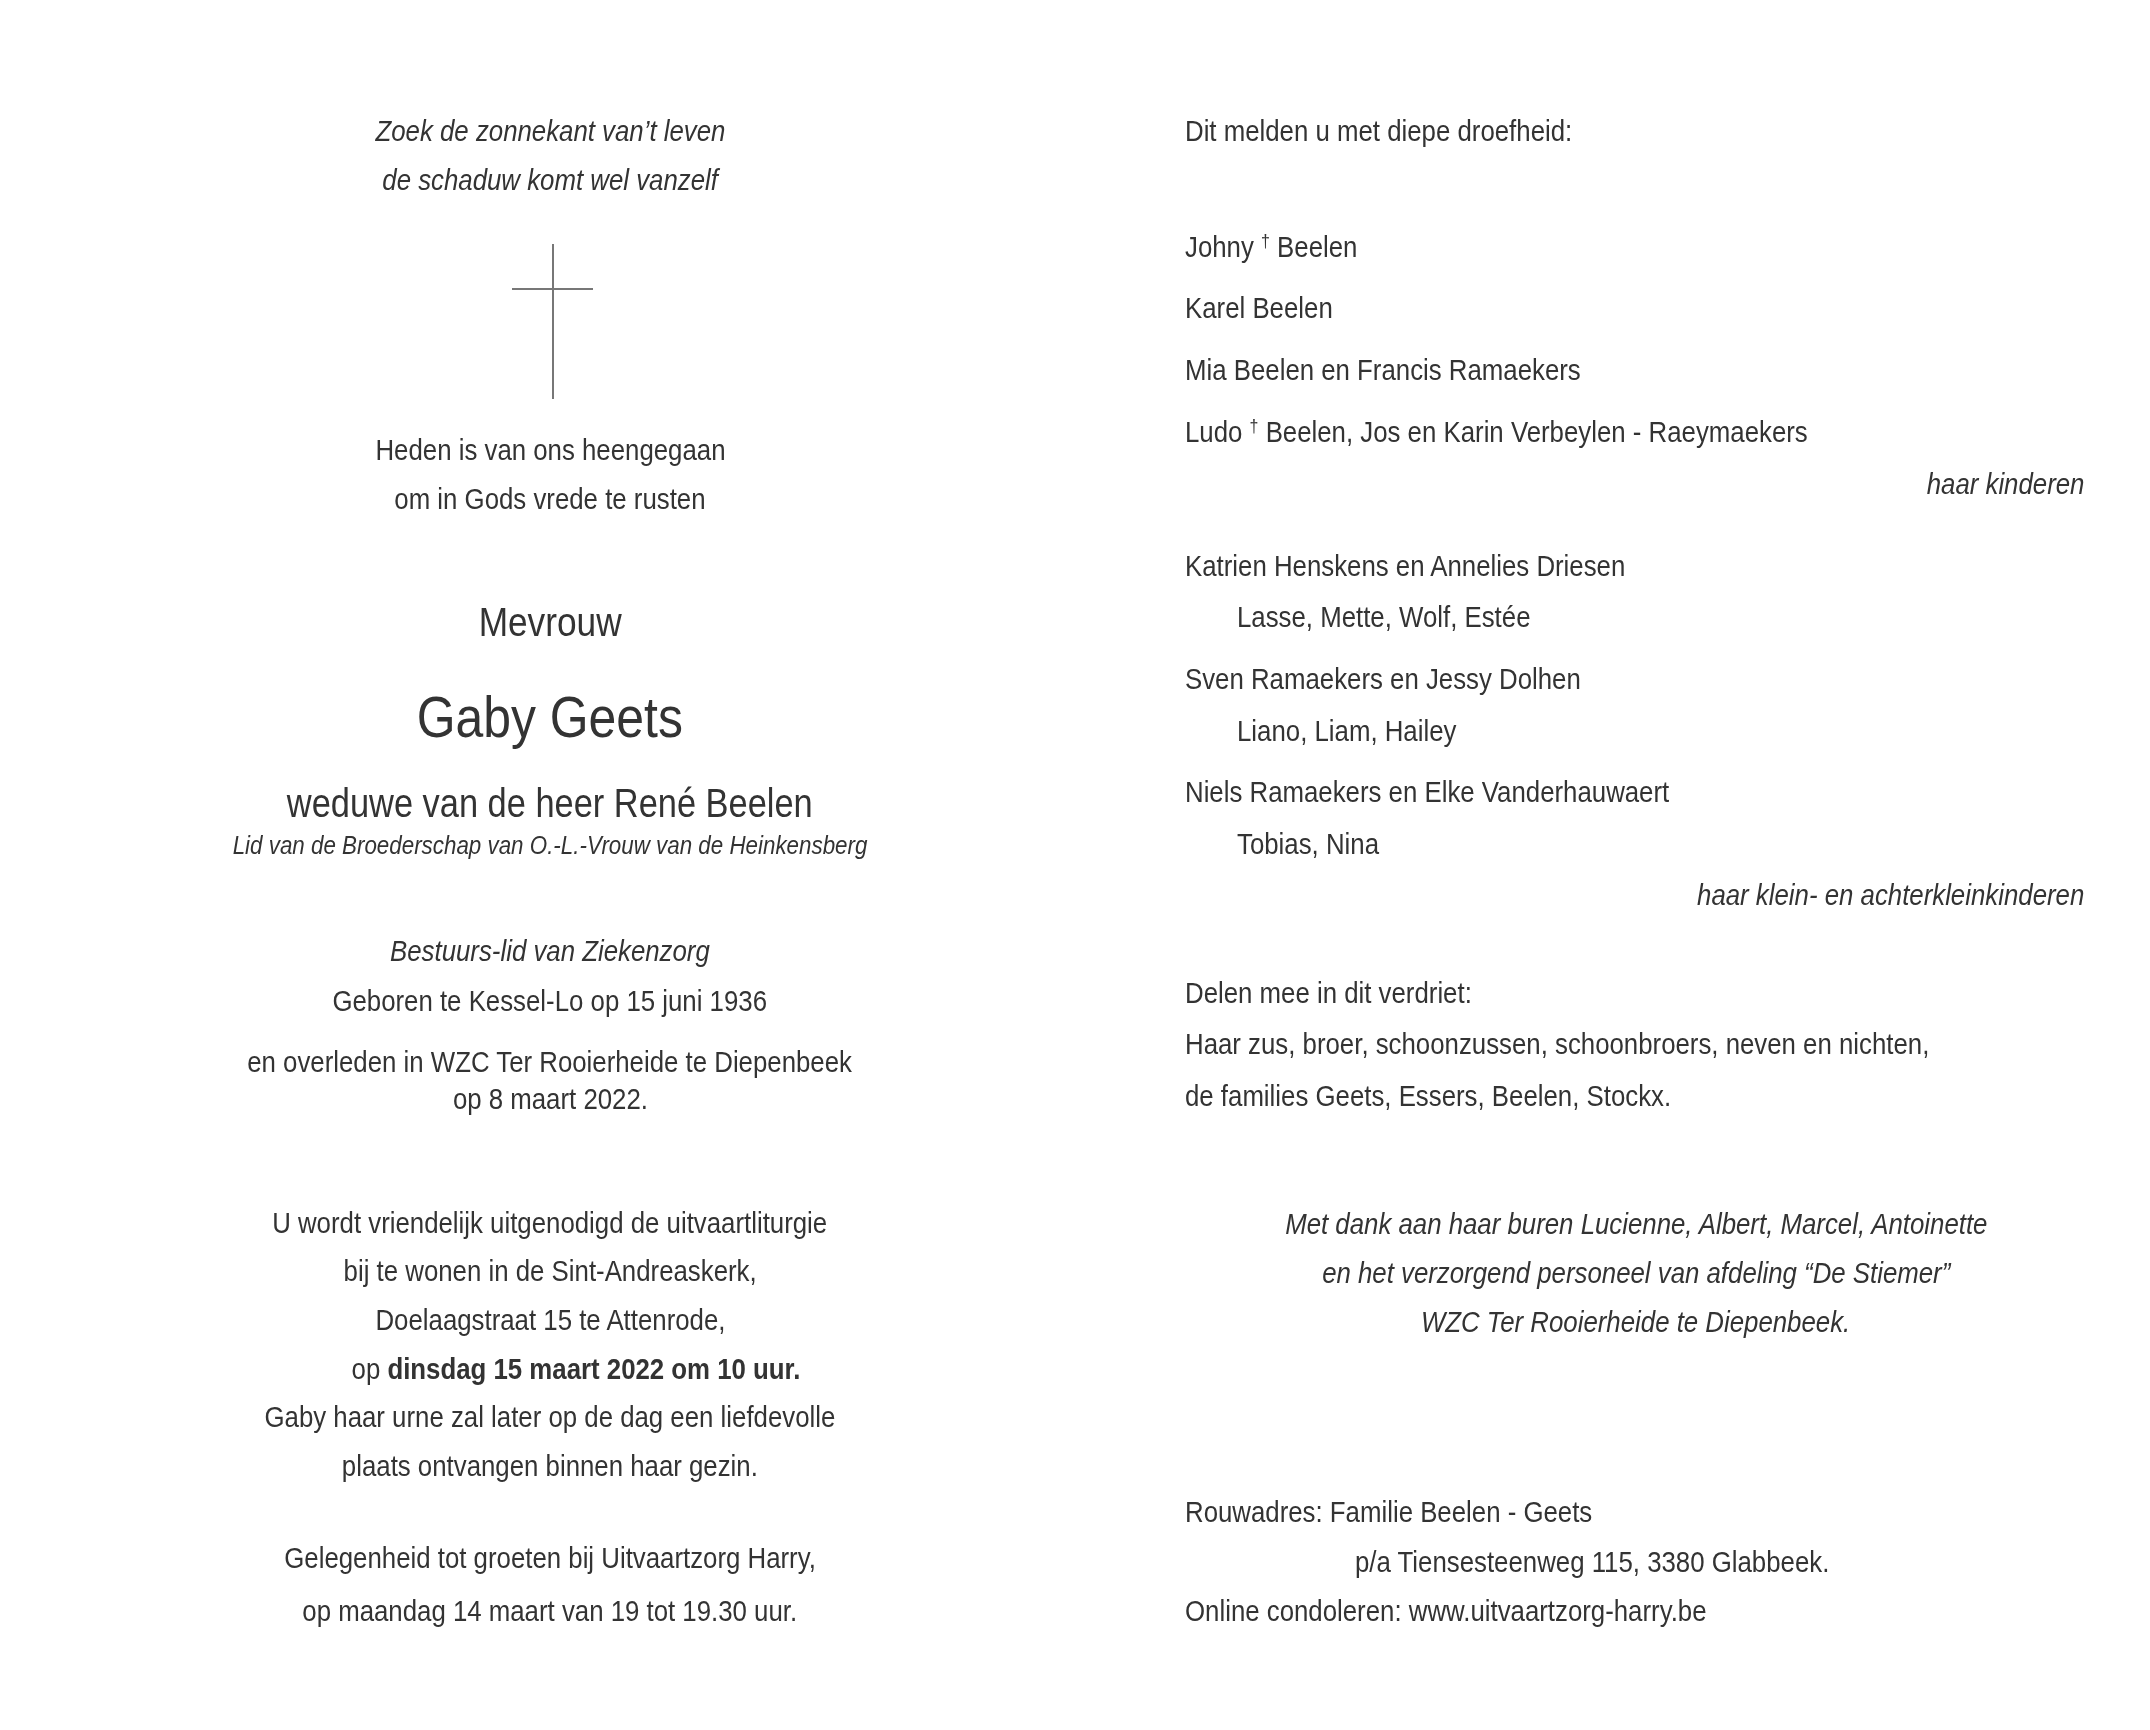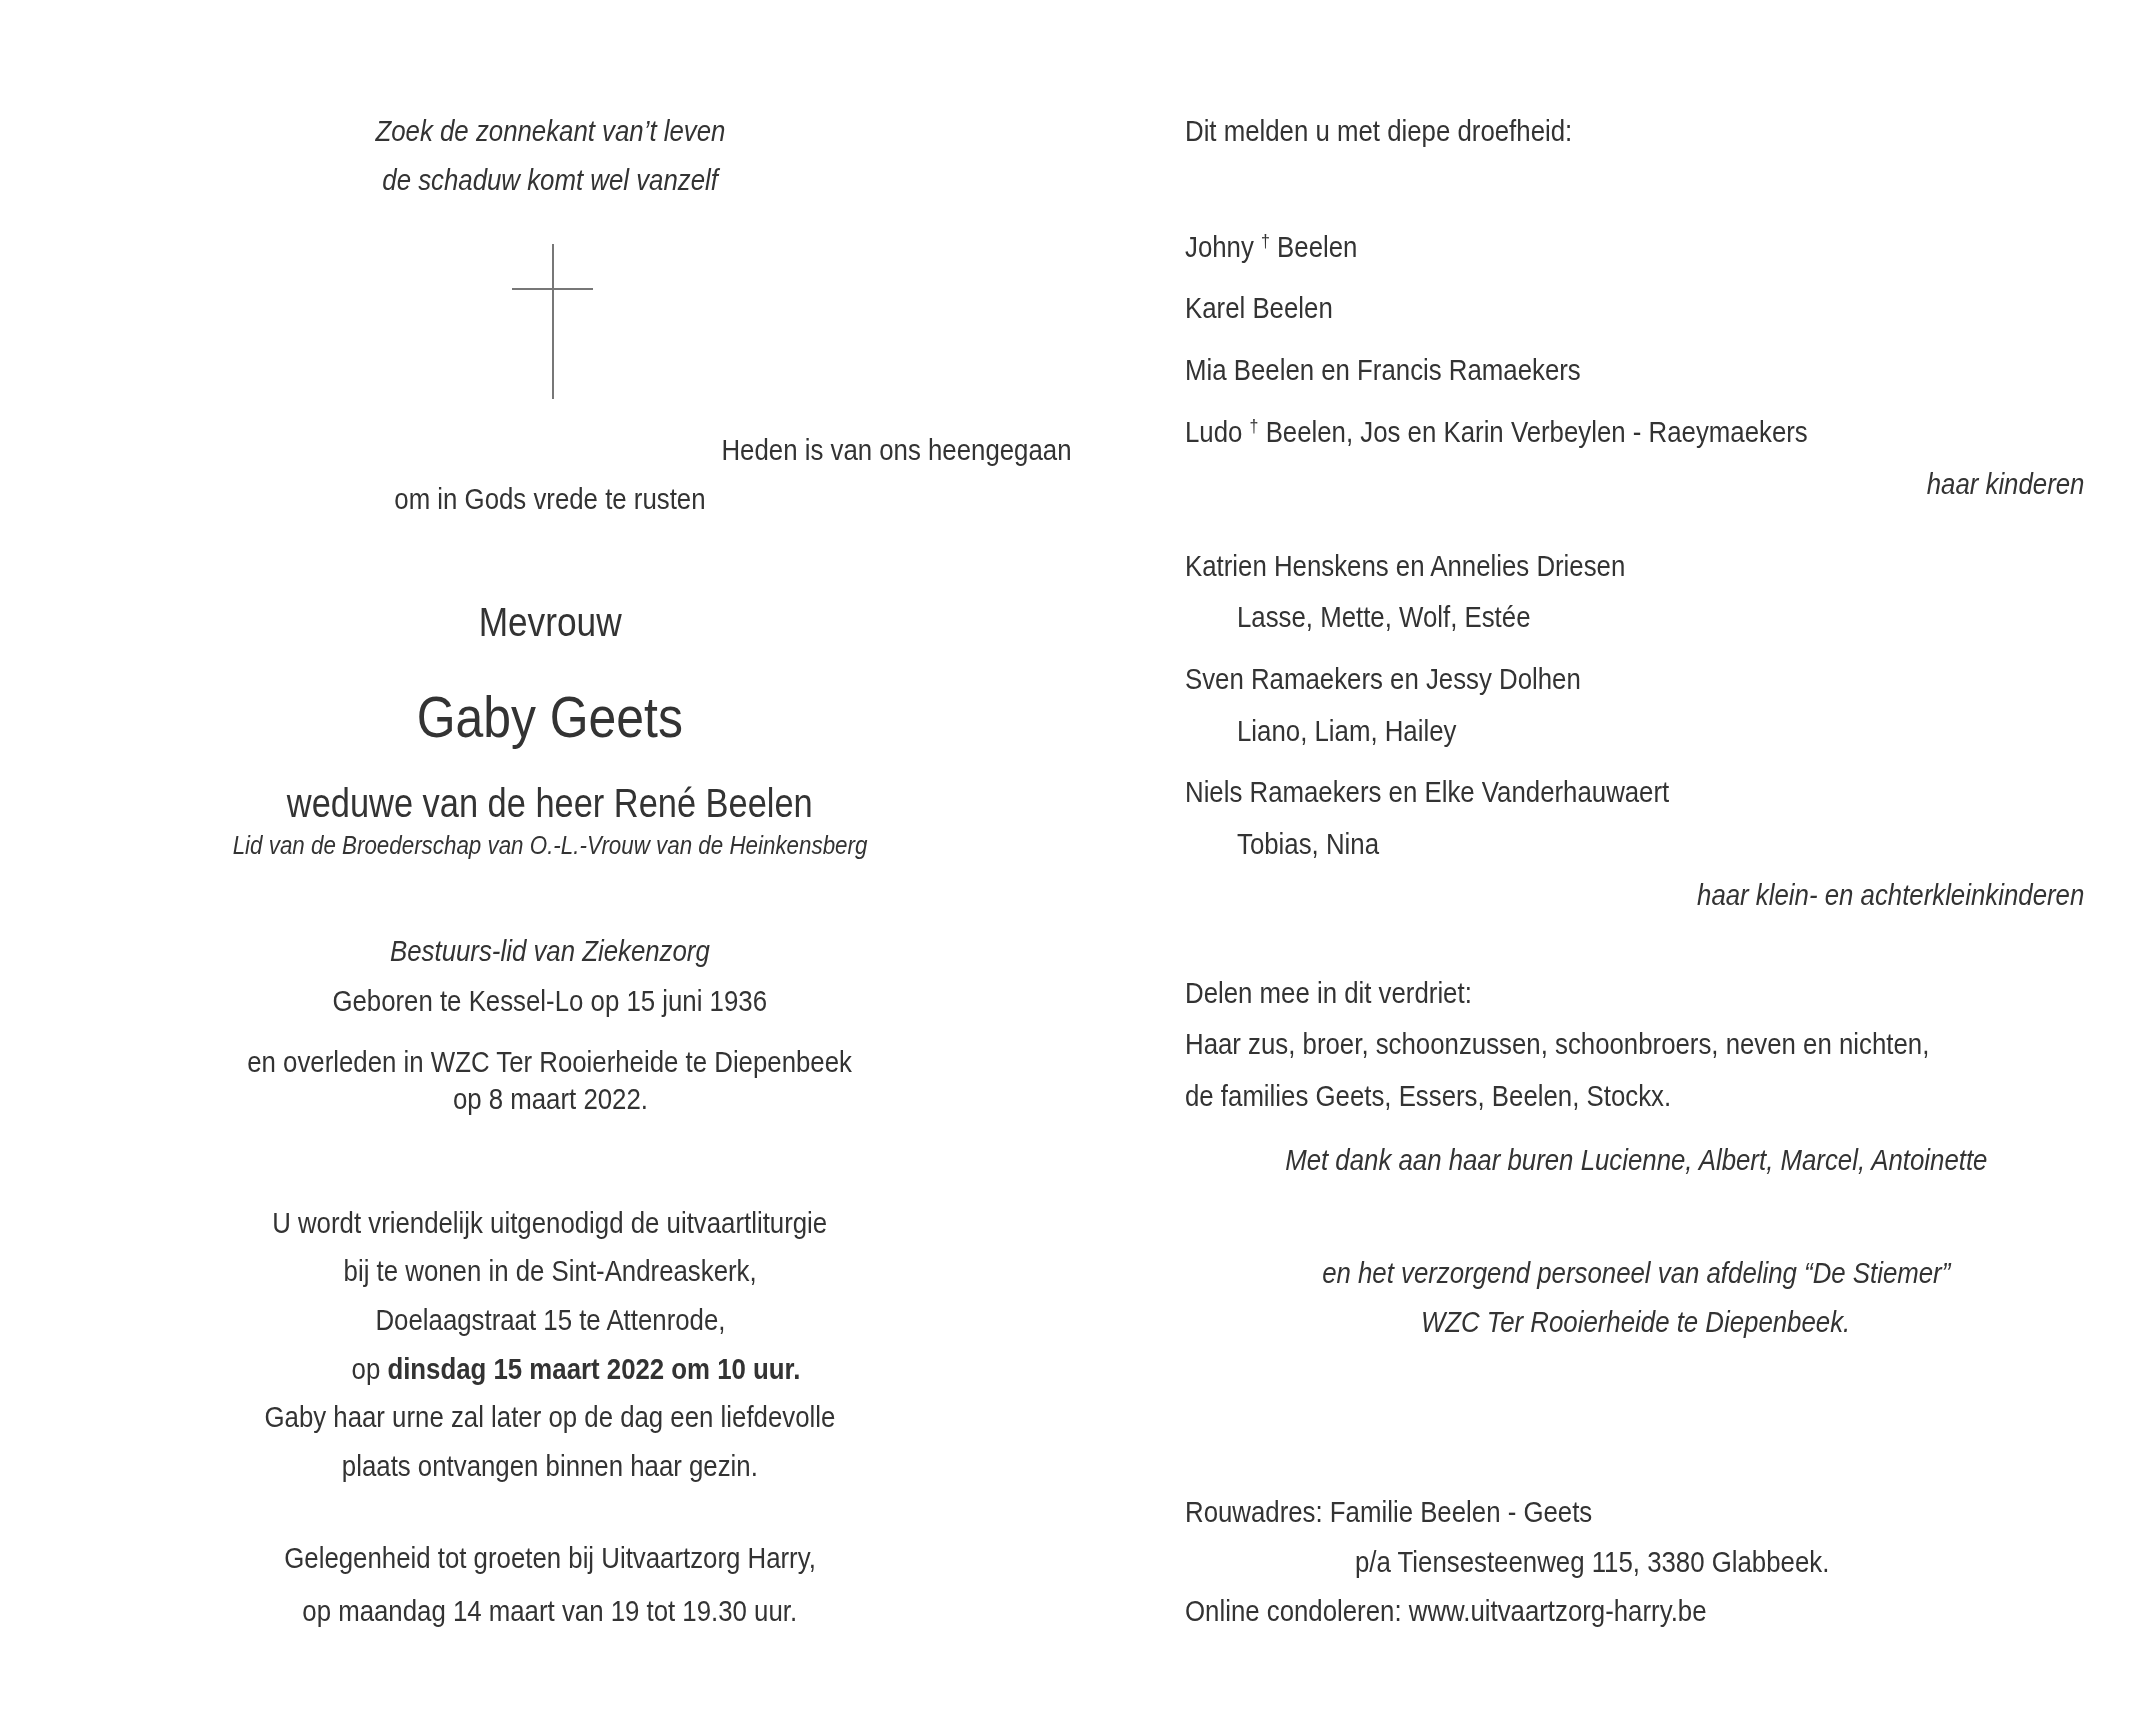--- a/index.html
+++ b/index.html
@@ -22,21 +22,21 @@
 <body>
 
 <div class="ln c b it" style="top:116px;"><span>Zoek de zonnekant van’t leven</span></div>
 <div class="ln c b it" style="top:165px;"><span>de schaduw komt wel vanzelf</span></div>
 
 <div>
   <div class="cross-v"></div>
   <div class="cross-h"></div>
 </div>
 
-<div class="ln c b" style="top:435px;text-align:right;"><span>Heden is van ons heengegaan</span></div>
+<div class="ln c b" style="top:435px;"><span>Heden is van ons heengegaan</span></div>
 <div class="ln c b" style="top:484px;"><span>om in Gods vrede te rusten</span></div>
 
 <div class="ln c" style="top:602px;font-size:41px;"><span>Mevrouw</span></div>
 <div class="ln c" style="top:688px;font-size:58px;"><span>Gaby Geets</span></div>
 <div class="ln c" style="top:783px;font-size:40px;"><span>weduwe van de heer René Beelen</span></div>
 
 <div class="ln c it" style="top:832px;font-size:26px;"><span>Lid van de Broederschap van O.-L.-Vrouw van de Heinkensberg</span></div>
 <div class="ln c it" style="top:894px;font-size:30px;margin-top:42px;"><span>Bestuurs-lid van Ziekenzorg</span></div>
 
 <div class="ln c b" style="top:986px;"><span>Geboren te Kessel-Lo op 15 juni 1936</span></div>
@@ -66,20 +66,20 @@
 <div class="ln l b" style="top:664px;">Sven Ramaekers en Jessy Dolhen</div>
 <div class="ln l b" style="top:716px;left:1237px;">Liano, Liam, Hailey</div>
 <div class="ln l b" style="top:777px;">Niels Ramaekers en Elke Vanderhauwaert</div>
 <div class="ln l b" style="top:829px;left:1237px;">Tobias, Nina</div>
 <div class="ln r b it" style="top:880px;">haar klein- en achterkleinkinderen</div>
 
 <div class="ln l b" style="top:978px;">Delen mee in dit verdriet:</div>
 <div class="ln l b" style="top:1029px;">Haar zus, broer, schoonzussen, schoonbroers, neven en nichten,</div>
 <div class="ln l b" style="top:1081px;">de families Geets, Essers, Beelen, Stockx.</div>
 
-<div class="ln rc b it" style="top:1145px;"><span>Met dank aan haar buren Lucienne, Albert, Marcel, Antoinette</span></div>
+<div class="ln rc b it" style="top:1209px;"><span>Met dank aan haar buren Lucienne, Albert, Marcel, Antoinette</span></div>
 <div class="ln rc b it" style="top:1258px;"><span>en het verzorgend personeel van afdeling “De Stiemer”</span></div>
 <div class="ln rc b it" style="top:1307px;"><span>WZC Ter Rooierheide te Diepenbeek.</span></div>
 
 <div class="ln l b" style="top:1497px;">Rouwadres: Familie Beelen - Geets</div>
 <div class="ln l b" style="top:1547px;left:1355px;">p/a Tiensesteenweg 115, 3380 Glabbeek.</div>
 <div class="ln l b" style="top:1596px;">Online condoleren: www.uitvaartzorg-harry.be</div>
 
 
 </body></html>

